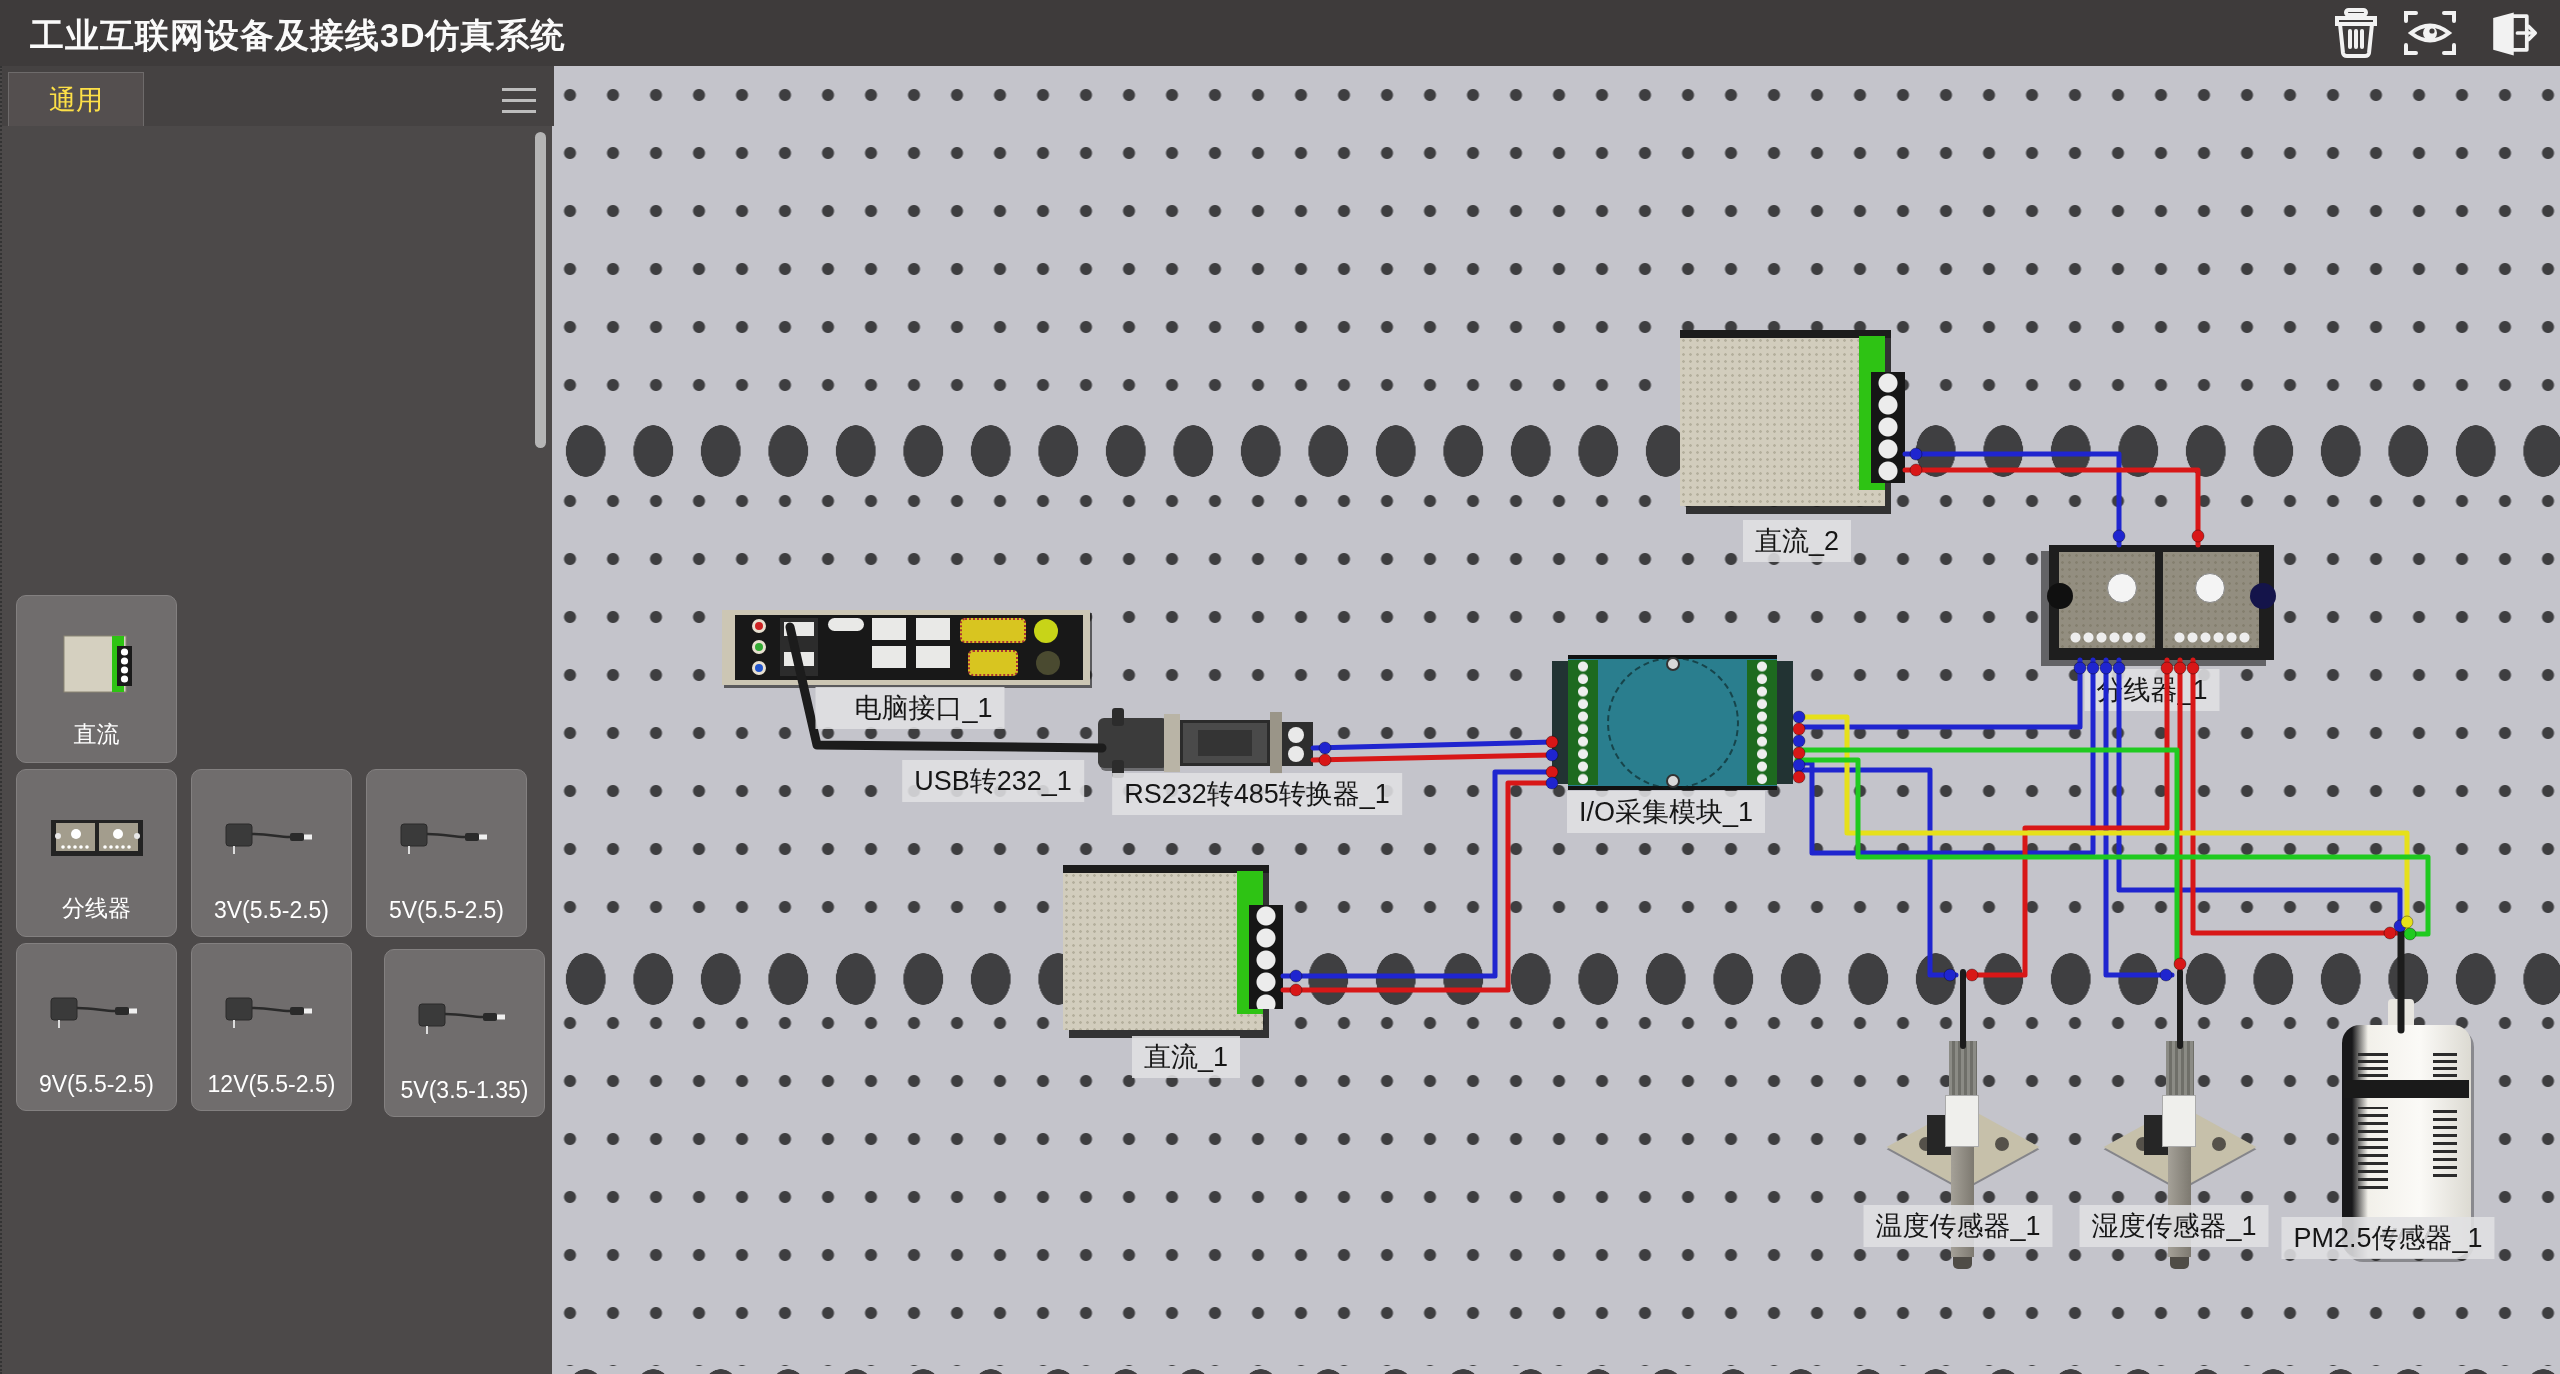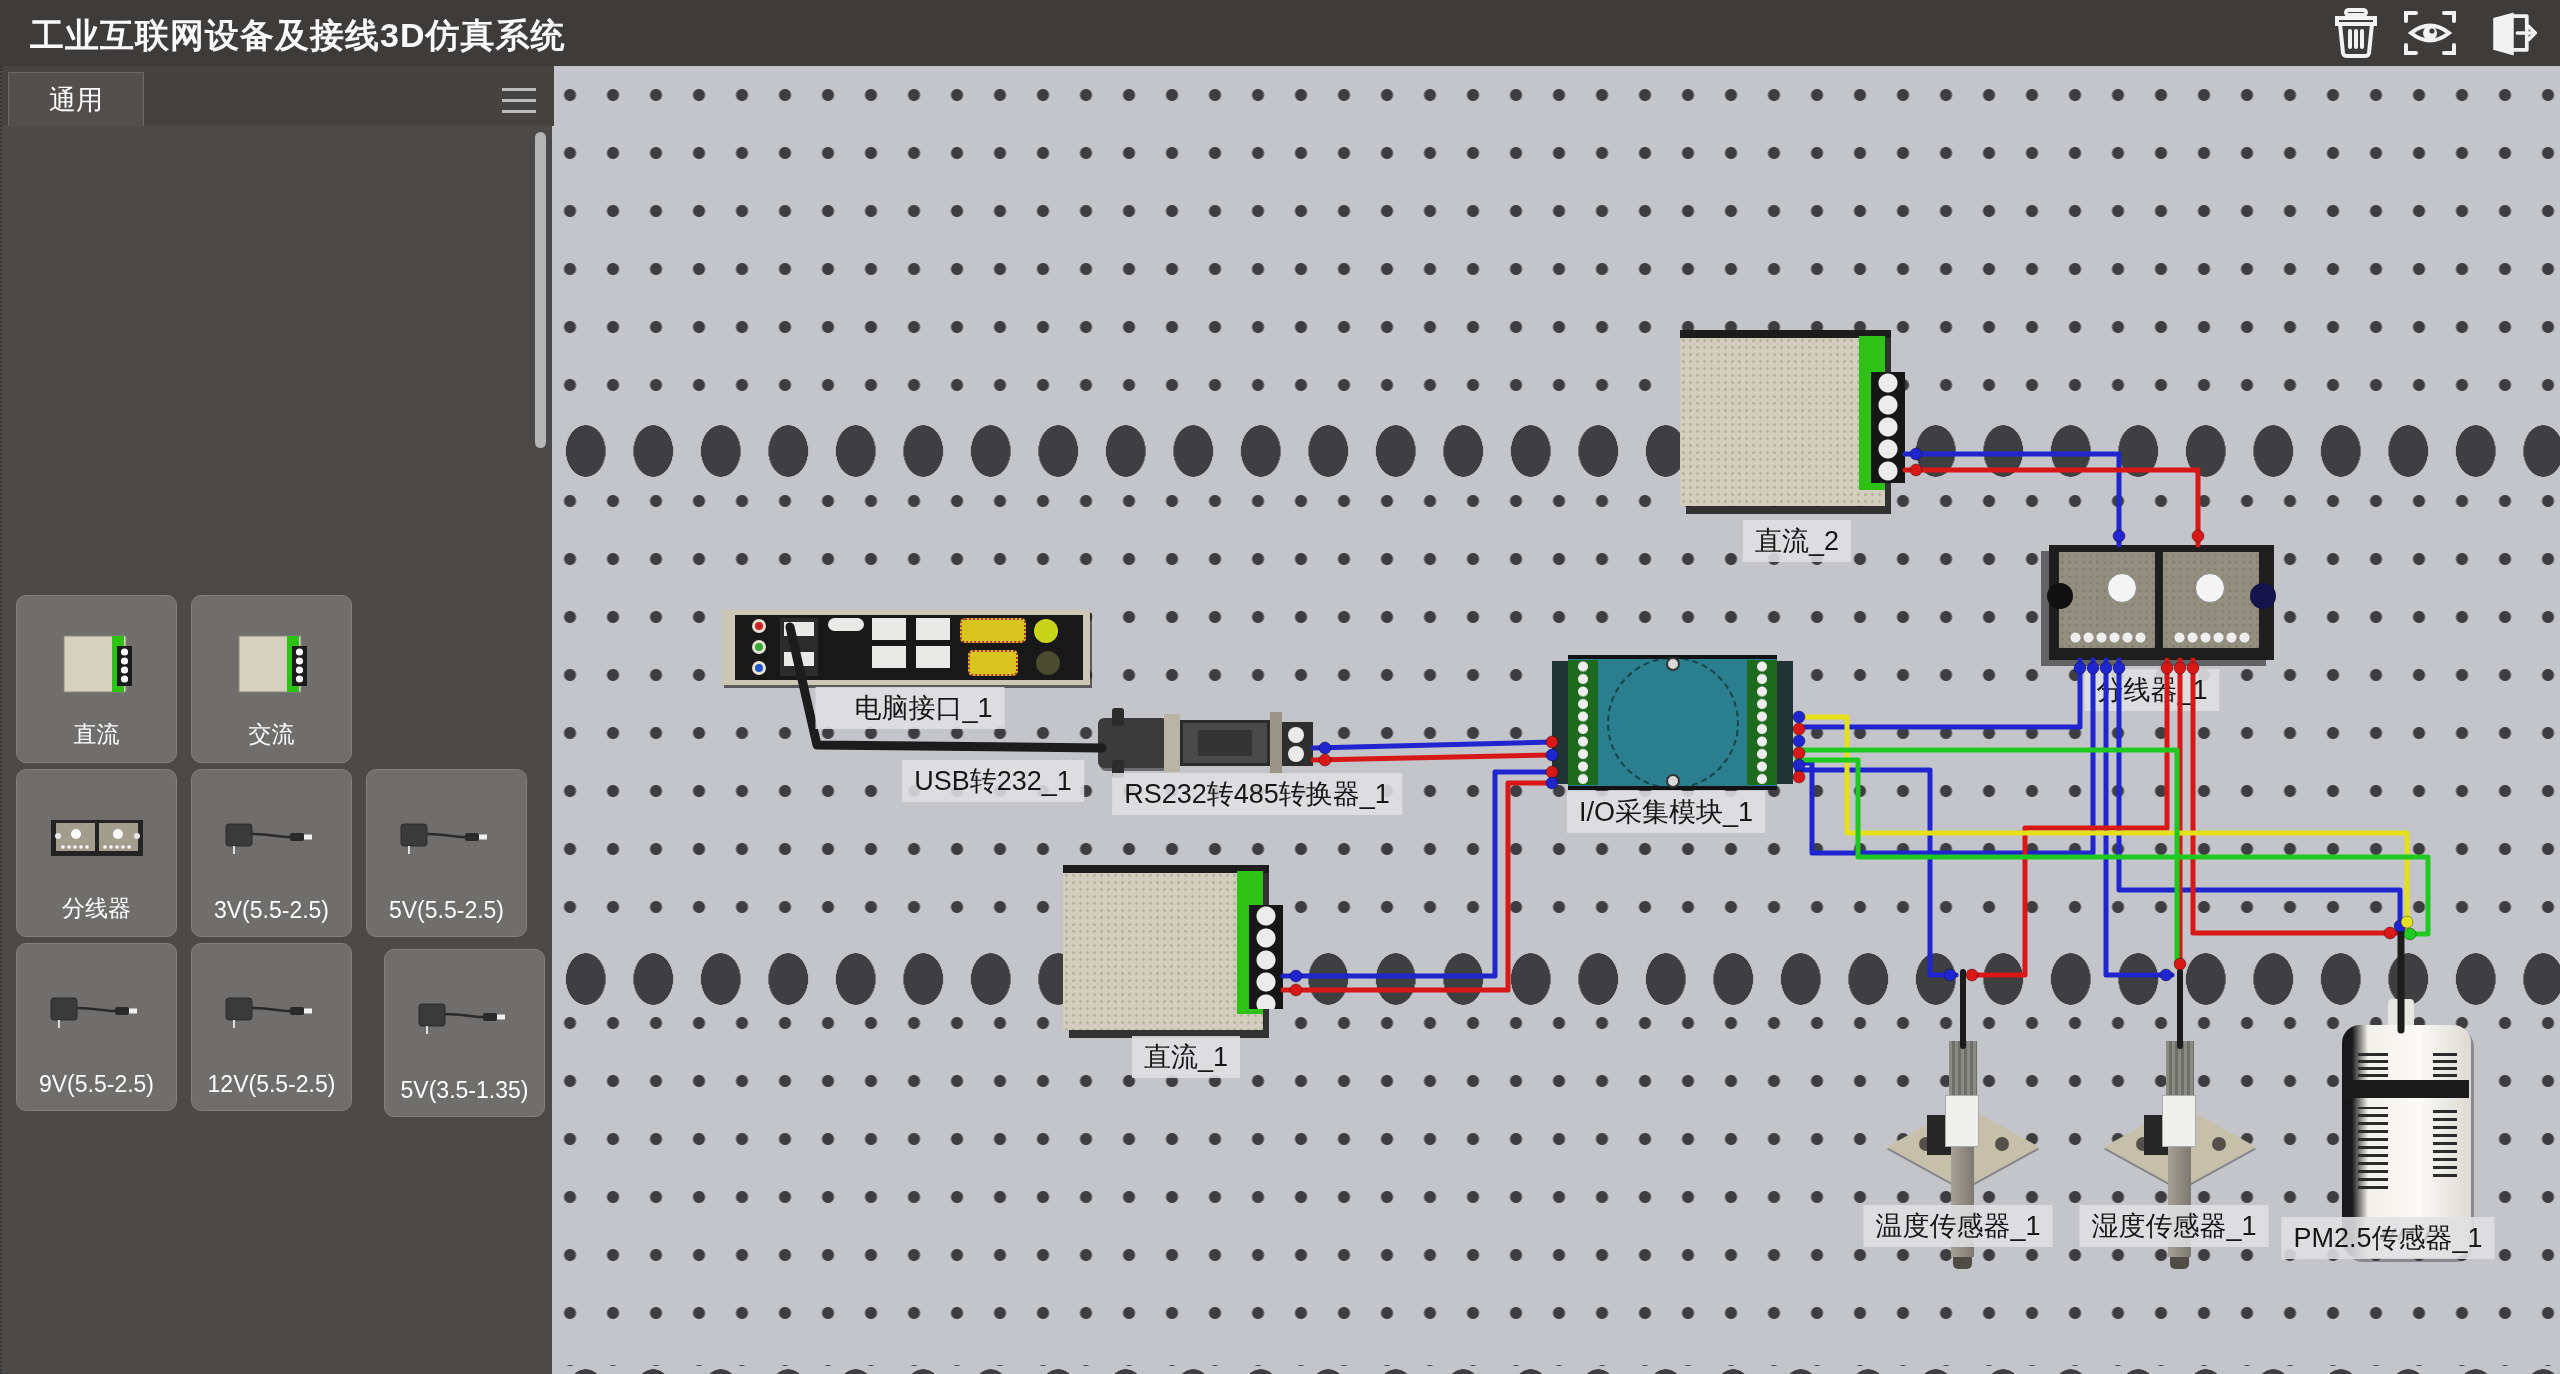--- a/index.html
+++ b/index.html
@@ -15,21 +15,21 @@
   .tb-icon { position:absolute; top:7px; width:56px; height:52px; cursor:pointer; }
   .tb-icon svg { width:100%; height:100%; }
 
   
   #sidebar { position:absolute; left:0; top:66px; width:552px; height:1308px;
     background:#4c4949; border-left:2px dotted #333; z-index:40; }
   #tabstrip { position:absolute; left:0; top:0; width:552px; height:60px;
     background:#454242; }
   #tab-general { position:absolute; left:6px; top:6px; width:136px; height:54px;
     background:#544f4f; border:1px solid #6e6b6b; border-bottom:none;
-    color:#ffffff; font-size:27px; text-align:center; line-height:54px; cursor:pointer; }
+    color:#fde047; font-size:27px; text-align:center; line-height:54px; cursor:pointer; }
   #hamburger { position:absolute; right:18px; top:22px; width:34px; height:26px; cursor:pointer; }
   #hamburger div { height:3px; background:#bdbdbd; margin-bottom:8px; }
   #menu { position:absolute; left:0; top:62px; width:552px; height:460px; }
   .menu-item { position:relative; height:64px; line-height:64px; padding-left:24px;
     color:#f2f2f2; font-size:27px; cursor:pointer; }
   #menu-scrollbar { position:absolute; right:6px; top:66px; width:11px; height:316px;
     background:#b5b5b5; border-radius:6px; cursor:pointer; }
   #tiles { position:absolute; left:0; top:527px; width:552px; height:781px; }
   .tile { position:absolute; width:161px; height:168px; background:#706d6d;
     border:1px solid #838080; border-radius:10px; cursor:pointer; }
@@ -113,36 +113,20 @@
               <rect x="63" y="18" width="15" height="40" fill="#1a1a1a"></rect>
               <g fill="#fff">
                 <circle cx="70.5" cy="24" r="3.6"></circle>
                 <circle cx="70.5" cy="33" r="3.6"></circle>
                 <circle cx="70.5" cy="42" r="3.6"></circle>
                 <circle cx="70.5" cy="51" r="3.6"></circle>
               </g>
             </svg>
           </div>
           <div class="tile-label">直流</div>
-        </div>
-        <div class="tile" style="left: 189px; top: 2px;">
-          <div class="tile-icon">
-            <svg width="86" height="72" viewBox="0 0 86 72">
-              <rect x="10" y="8" width="62" height="56" fill="#d5d0c0" stroke="#8a8574"></rect>
-              <rect x="58" y="8" width="12" height="56" fill="#2ec314"></rect>
-              <rect x="63" y="18" width="15" height="40" fill="#1a1a1a"></rect>
-              <g fill="#fff">
-                <circle cx="70.5" cy="24" r="3.6"></circle>
-                <circle cx="70.5" cy="33" r="3.6"></circle>
-                <circle cx="70.5" cy="42" r="3.6"></circle>
-                <circle cx="70.5" cy="51" r="3.6"></circle>
-              </g>
-            </svg>
-          </div>
-          <div class="tile-label">交流</div>
         </div>
         <div class="tile" style="left: 14px; top: 176px;">
           <div class="tile-icon">
             <svg width="96" height="48" viewBox="0 0 96 48">
               <rect x="2" y="6" width="92" height="36" fill="#232323"></rect>
               <rect x="7" y="9" width="39" height="28" fill="#a39d8d"></rect>
               <rect x="50" y="9" width="39" height="28" fill="#a39d8d"></rect>
               <circle cx="27" cy="20" r="5" fill="#fff"></circle>
               <circle cx="69" cy="20" r="5" fill="#fff"></circle>
               <circle cx="9" cy="22" r="3" fill="#e8e8e8"></circle>

